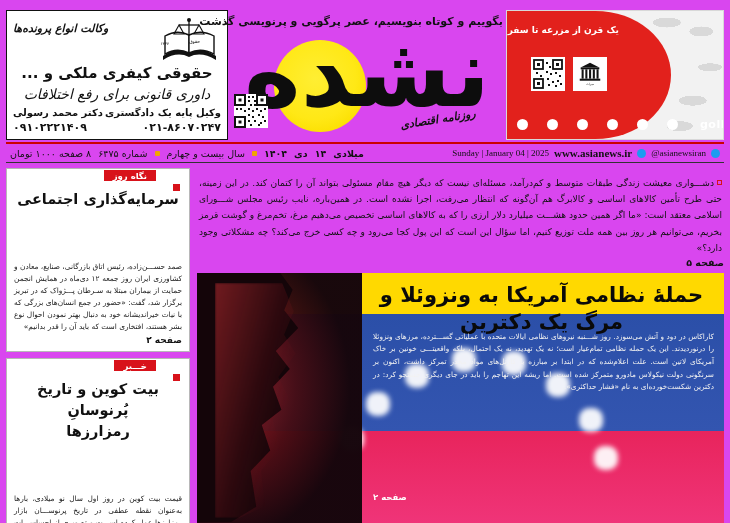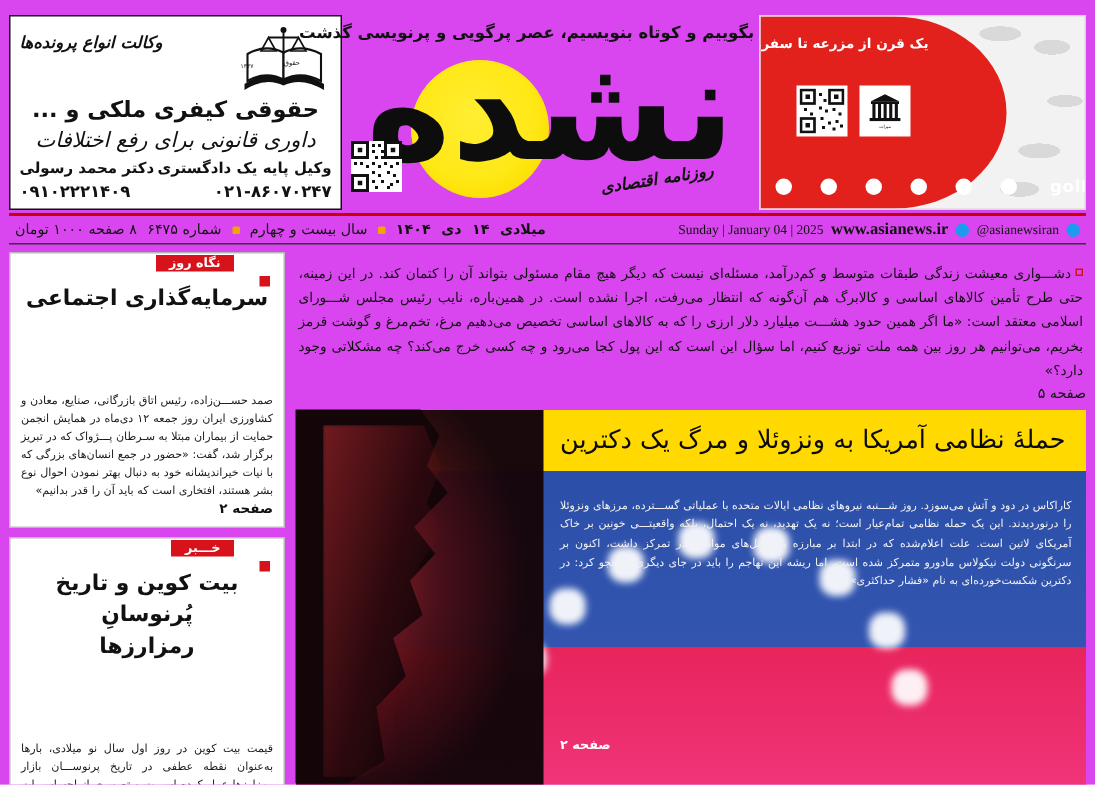--- a/index.html
+++ b/index.html
@@ -409,21 +409,21 @@
   }
   .lead-bullet {
     display: inline-block;
     width: 5px; height: 5px;
     border: 1.2px solid #d8121a;
     margin-left: 3px;
     vertical-align: 1px;
   }
   .lead-page {
     font-size: 9.5px;
-    font-weight: normal;
+    font-weight: bold;
     color: #111;
     text-align: right;
     padding-left: 4px;
     margin-top: 1px;
   }
 
   
   .photo-story {
     position: relative;
     margin-top: 5px;
@@ -484,22 +484,22 @@
     clip-path: polygon(0% 0%, 70% 0%, 82% 12%, 72% 22%, 84% 30%, 66% 40%,
                        78% 50%, 60% 58%, 68% 70%, 48% 80%, 52% 95%, 26% 100%, 0% 100%);
     filter: blur(1px);
   }
   .ven-head {
     position: absolute;
     top: 9px;
     right: 10px;
     left: 172px;
     text-align: center;
-    font-size: 17px;
-    font-weight: normal;
+    font-size: 21px;
+    font-weight: bold;
     color: #0a0a0a;
     line-height: 1.3;
   }
   .ven-body {
     position: absolute;
     top: 58px;
     right: 10px;
     left: 176px;
     font-size: 7.3px;
     line-height: 1.72;

